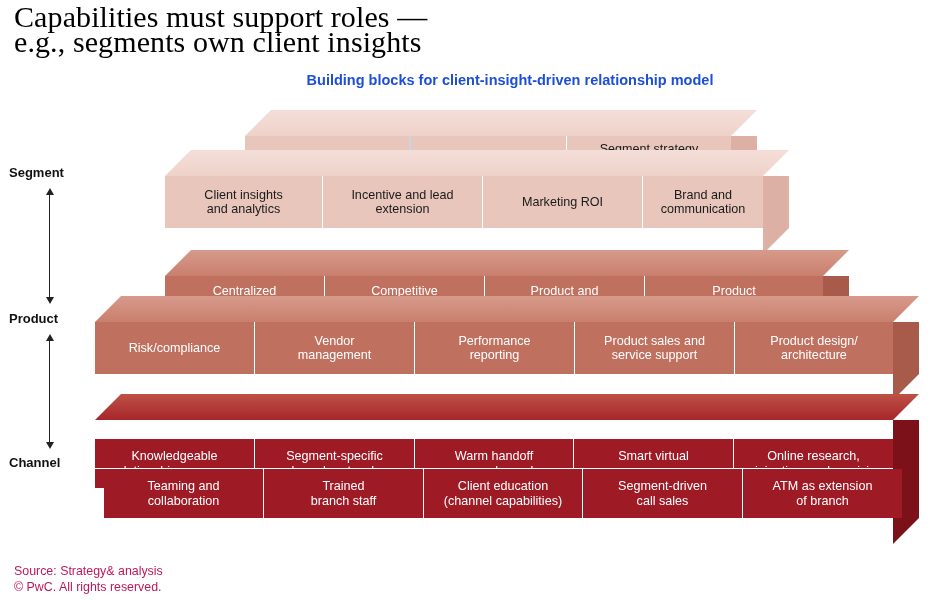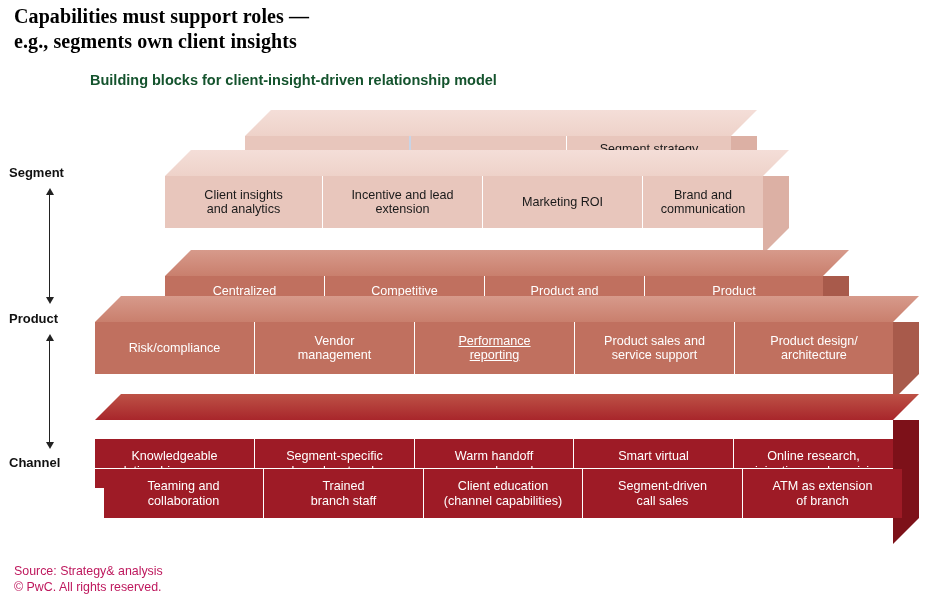--- a/index.html
+++ b/index.html
@@ -7,30 +7,30 @@
     width:930px;height:600px;background:#ffffff;
     font-family:"Liberation Sans", sans-serif;
     color:#1a1a1a;overflow:hidden;position:relative;
   }
   .root{position:relative;width:930px;height:600px;}
 
   
   #page-title{
     position:absolute;left:14px;top:4px;width:620px;
     font-family:"Liberation Serif", serif;
-    font-weight:bold;font-size:20px;line-height:25px;
+    font-weight:normal;font-size:30px;line-height:25px;
     color:#000;letter-spacing:0.1px;
   }
   #page-title .t-line{display:block;}
 
   
   #chart-subtitle{
     position:absolute;left:0;top:72px;width:930px;
-    text-align:left;padding-left:90px;box-sizing:border-box;
-    font-size:14.5px;font-weight:bold;color:#14532d;
+    text-align:center;padding-left:90px;box-sizing:border-box;
+    font-size:14.5px;font-weight:bold;color:#1d4ed8;
   }
 
   
   .axis-label{
     position:absolute;font-size:13px;font-weight:bold;color:#111;
     white-space:nowrap;
   }
   #axis-segment{left:9px;top:165px;}
   #axis-product{left:9px;top:311px;}
   #axis-channel{left:9px;top:455px;}
@@ -211,21 +211,21 @@
     <div class="slab" style="left:95px; top:322px; width:798px; height:52px;">
       <div class="face-front">
         <div class="cell" style="flex:0 0 160px;">
           <span style="white-space:pre-line;">Risk/compliance</span>
         </div>
         <div class="cell" style="flex:0 0 160px;">
           <span style="white-space:pre-line;">Vendor
 management</span>
         </div>
         <div class="cell" style="flex:0 0 160px;">
-          <span style="white-space:pre-line;text-decoration:underline;">Performance
+          <span style="white-space:pre-line;">Performance
 reporting</span>
         </div>
         <div class="cell" style="flex:0 0 160px;">
           <span style="white-space:pre-line;">Product sales and
 service support</span>
         </div>
         <div class="cell" style="flex:1 1 auto;">
           <span style="white-space:pre-line;">Product design/
 architecture</span>
         </div>

